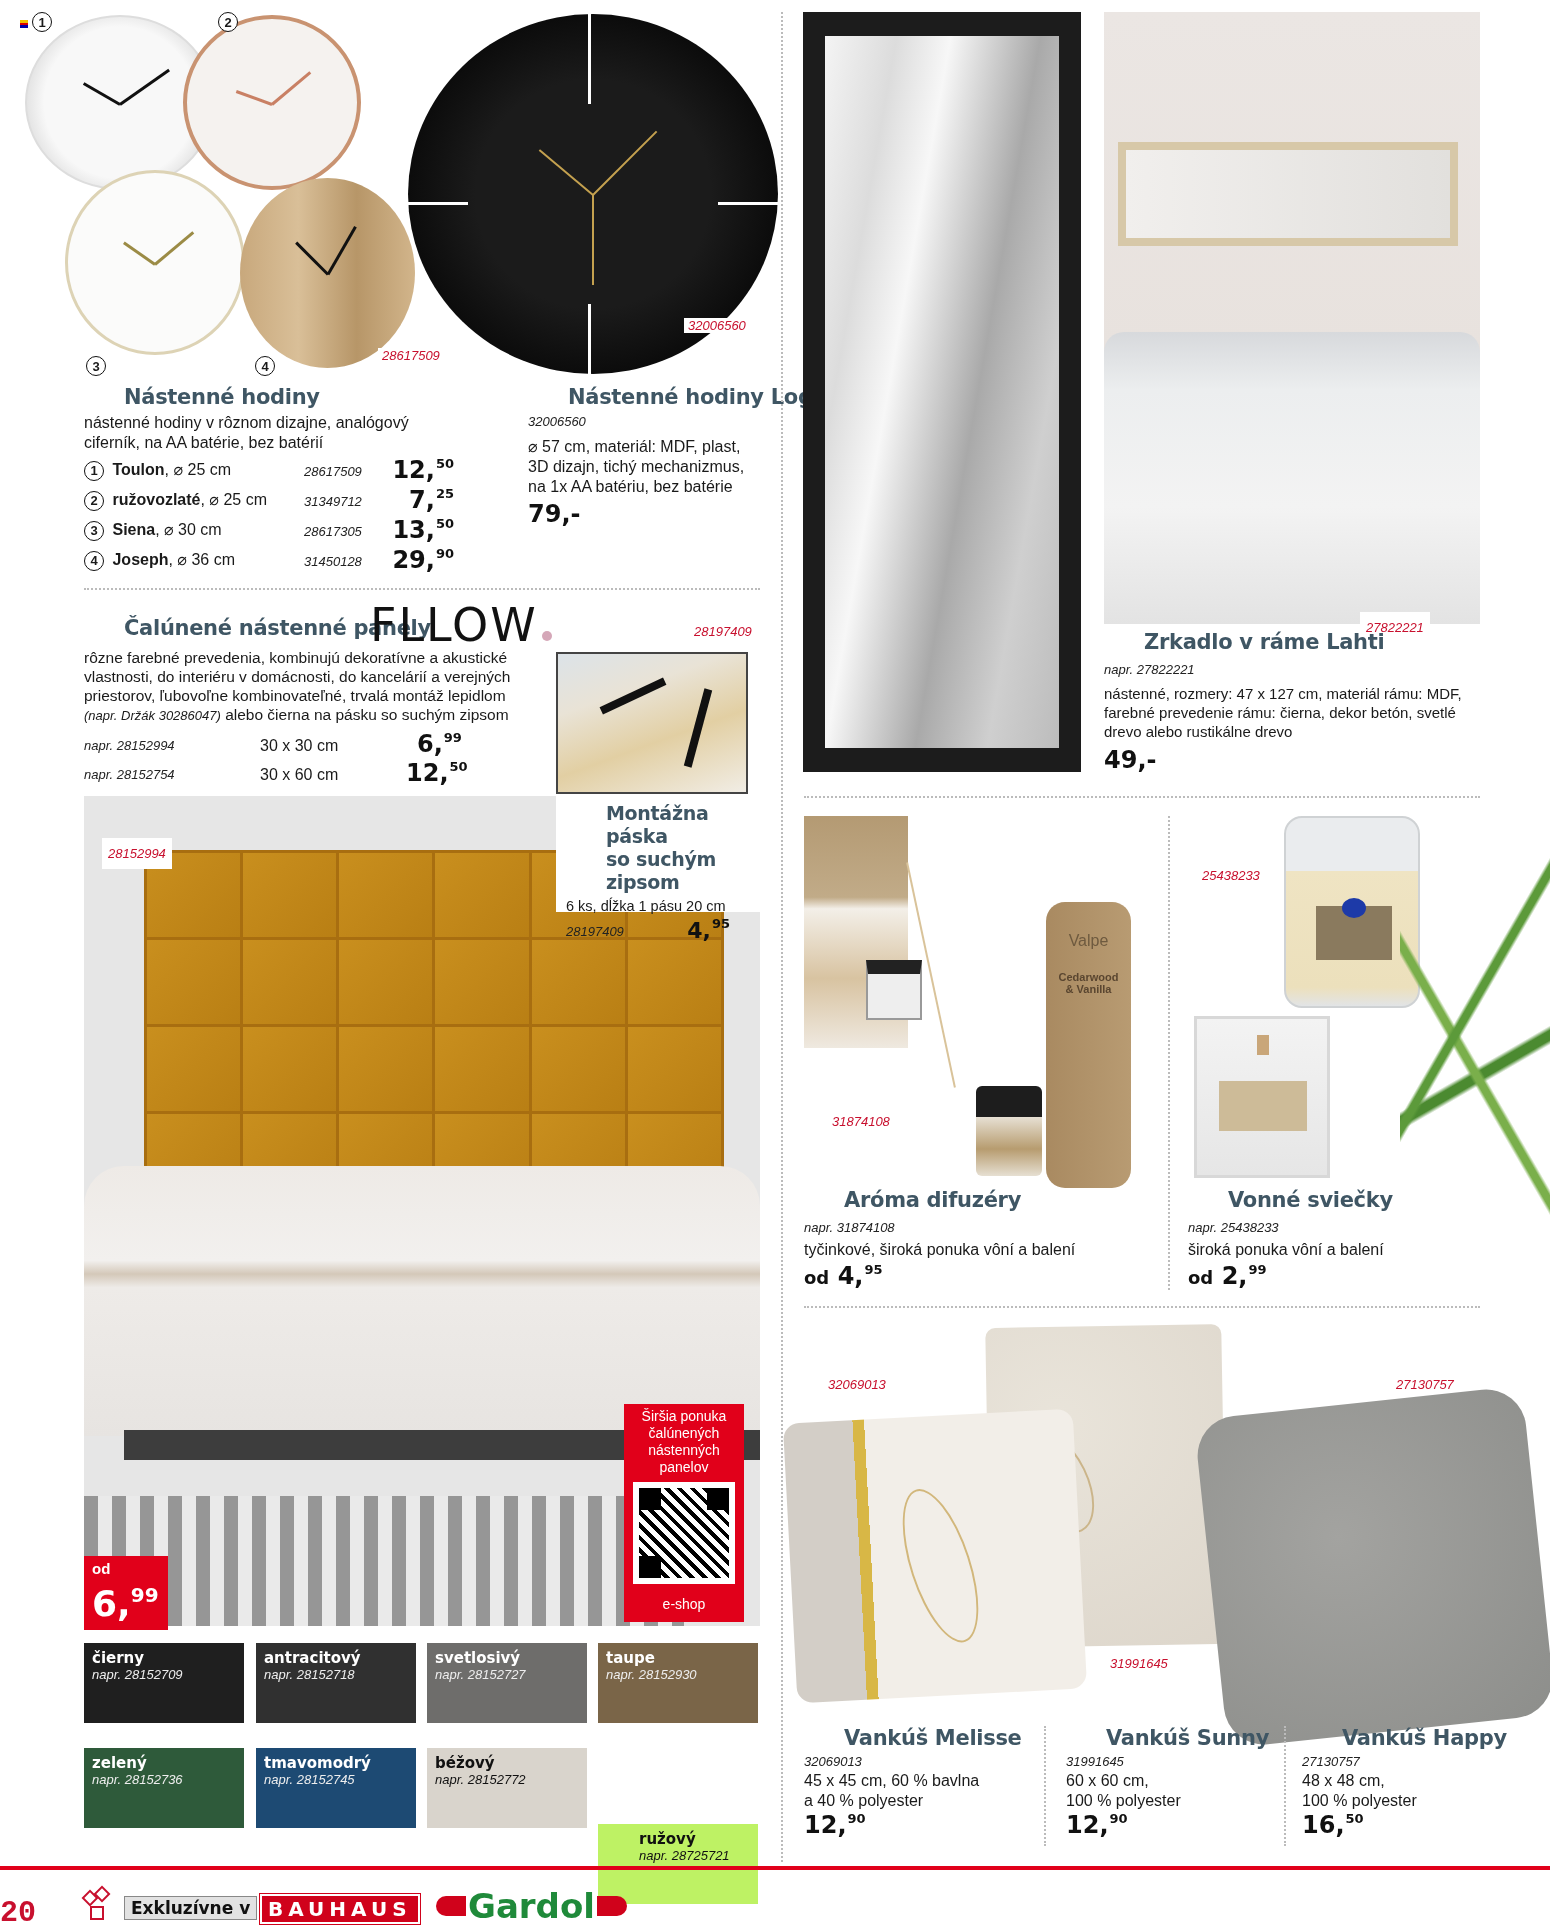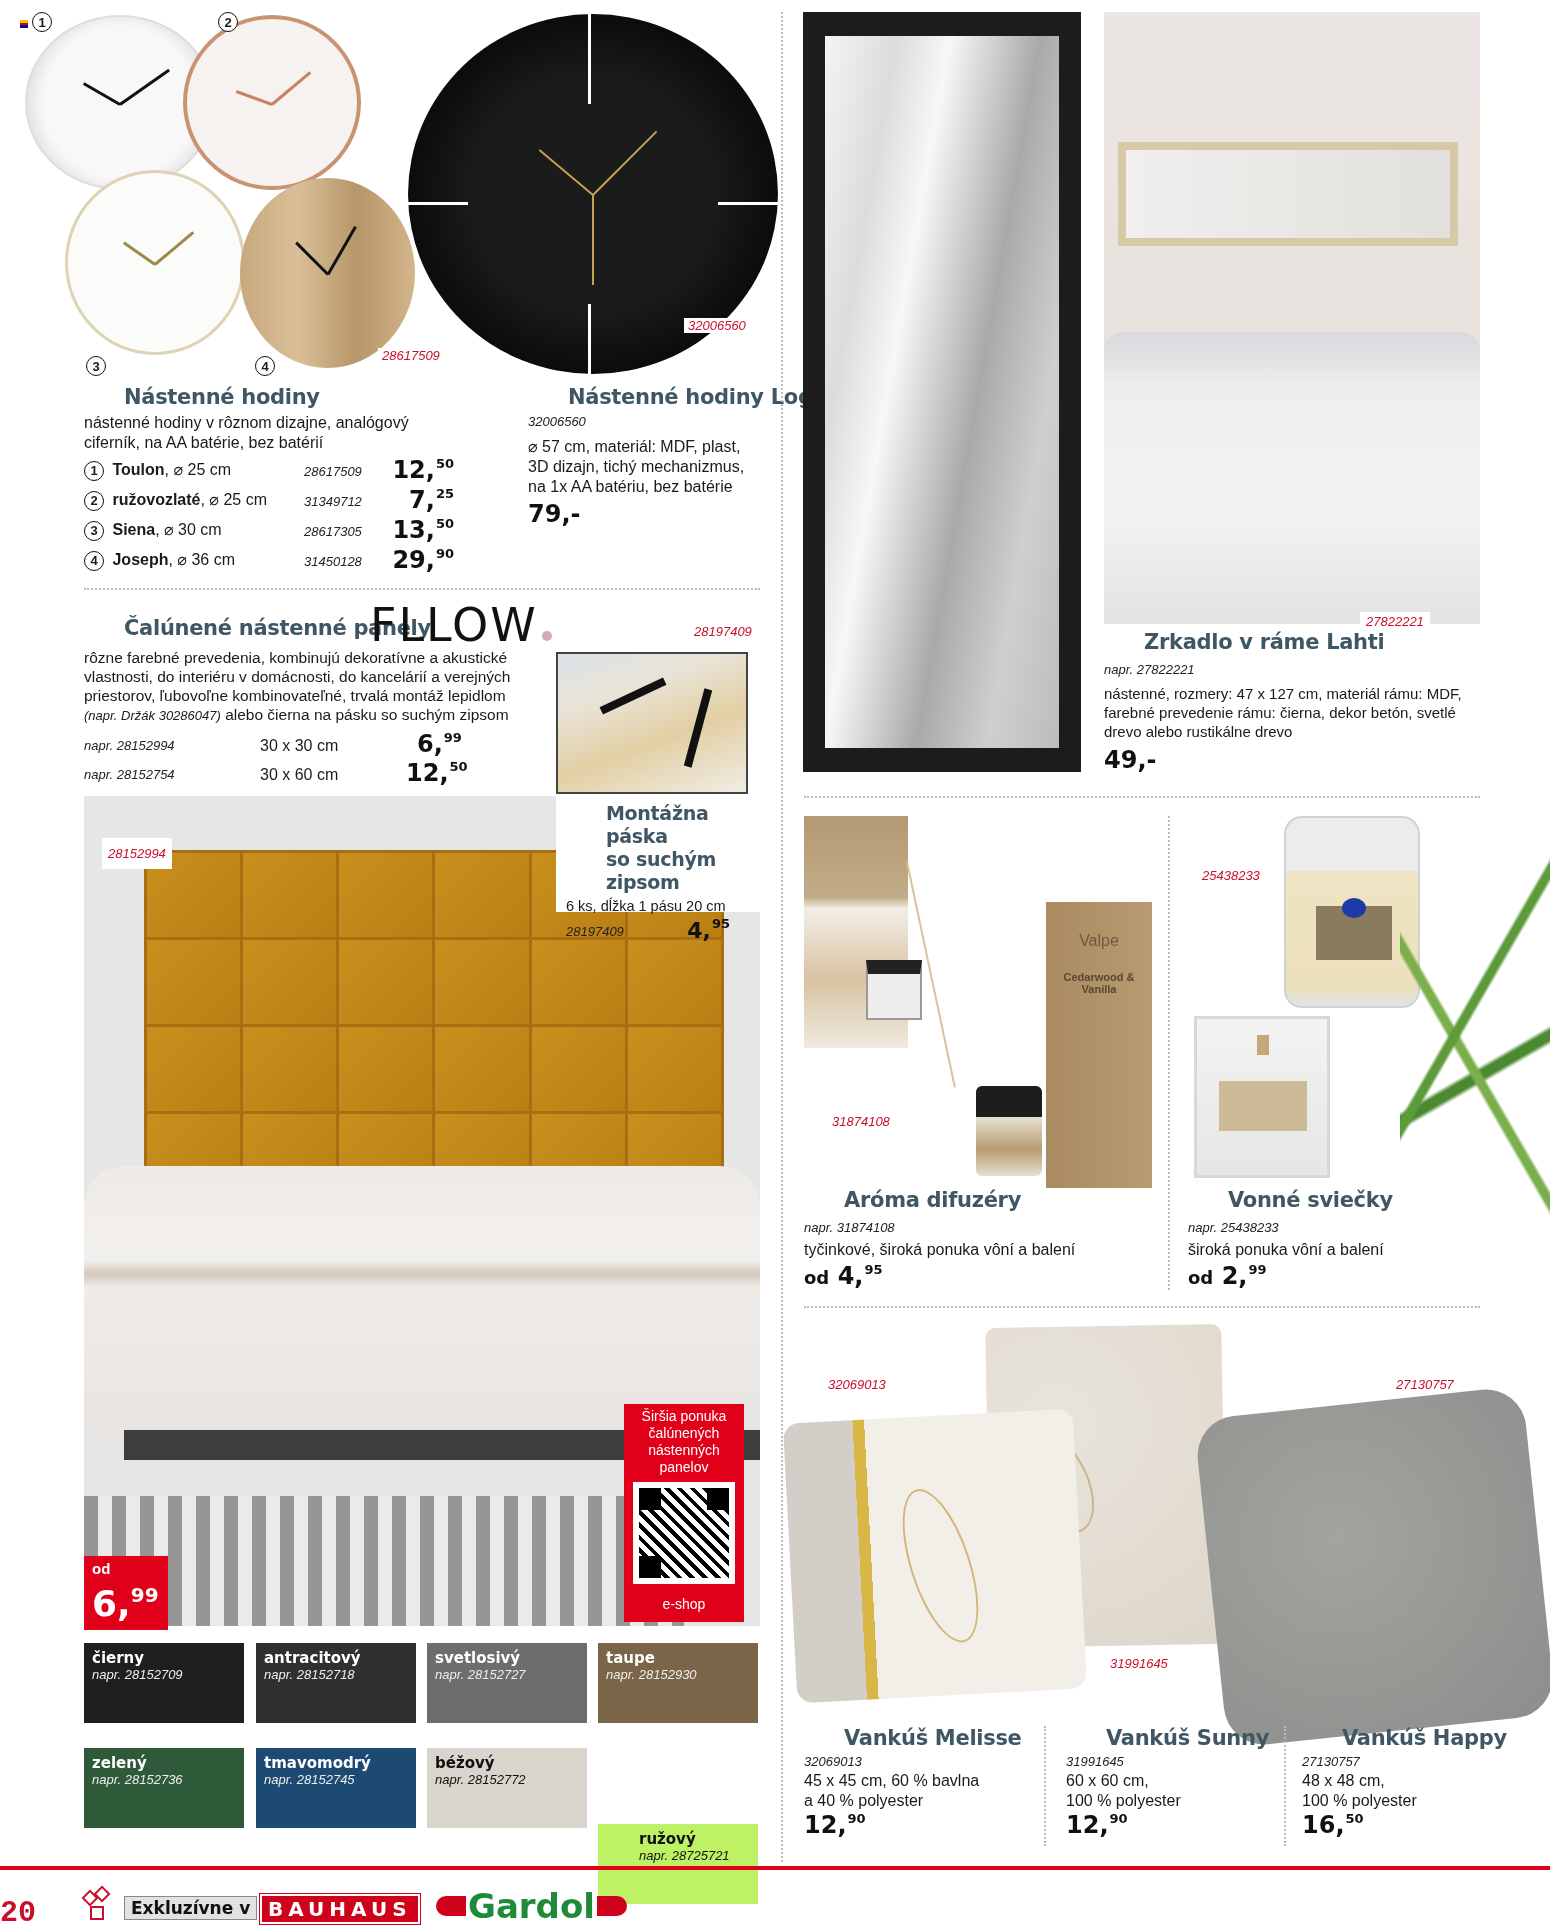--- a/index.html
+++ b/index.html
@@ -256,38 +256,38 @@
     <span class="scode">napr. 28725721</span>
   </div>
 
 <div class="abs mirror-frame" style="left:803px;top:12px;width:278px;height:760px;padding:24px 22px;">
   <div class="mirror-glass" style="width:100%;height:100%;"></div>
 </div>
 <div class="abs room" style="left:1104px;top:12px;width:376px;height:612px;">
   <div class="abs" style="left:14px;top:130px;width:340px;height:104px;border:8px solid #d7c8a8;background:linear-gradient(90deg,#f1efed,#e2e0dd);"></div>
   <div class="abs" style="left:0;top:320px;width:376px;height:292px;background:linear-gradient(180deg,#d7d9dc 0%,#eceeef 20%,#f3f3f3 60%,#e3e3e3 100%);border-radius:20px 20px 0 0;"></div>
 </div>
-<div class="abs red-code" style="left:1360px;top:612px;background:#fff;padding:2px 6px;">27822221</div>
+<div class="abs red-code" style="left:1360px;top:612px;background:#fff;padding:8px 6px;">27822221</div>
 
 <div class="abs title" style="left:1104px;top:630px;">Zrkadlo v ráme Lahti</div>
 <div class="abs code" style="left:1104px;top:662px;">napr. 27822221</div>
 <div class="abs body-text" style="left:1104px;top:684px;font-size:15px;line-height:19px;">
   <div>nástenné, rozmery: 47 x 127 cm, materiál rámu: MDF,</div>
   <div>farebné prevedenie rámu: čierna, dekor betón, svetlé</div>
   <div>drevo alebo rustikálne drevo</div>
 </div>
 <div class="abs price" style="left:1104px;top:746px;">49,-</div>
 
 <div class="abs dotted-h" style="left:804px;top:796px;width:676px;"></div>
 
 <div class="abs" style="left:804px;top:816px;width:104px;height:232px;background:linear-gradient(180deg,#b49a73 0%,#c1ab88 35%,#f3efe8 40%,#d8c3a1 70%,#efe9e0 100%);"></div>
 <div class="abs" style="left:866px;top:960px;width:56px;height:60px;background:#eee;border:2px solid #999;border-top:14px solid #222;"></div>
 <div class="abs" style="left:930px;top:860px;width:2px;height:230px;background:#d9c39a;transform:rotate(-12deg);"></div>
 <div class="abs" style="left:976px;top:1086px;width:66px;height:90px;background:linear-gradient(180deg,#1d1d1d 0 35%,#e6dfd2 35%,#b79c6f 70%,#e6dfd2 100%);border-radius:6px;"></div>
-<div class="abs" style="left:1046px;top:902px;width:106px;height:286px;background:linear-gradient(90deg,#a98a61,#b89b72);padding:30px 10px;text-align:center;">
+<div class="abs" style="left:1046px;top:902px;width:85px;height:286px;background:linear-gradient(90deg,#a98a61,#b89b72);padding:30px 10px;text-align:center;border-radius:19px;">
   <div style="color:#6e5a3f;font-size:16px;">Valpe</div>
   <div style="color:#5a4630;font-size:11px;margin-top:21px;font-weight:bold;">Cedarwood &amp; Vanilla</div>
 </div>
 <div class="abs red-code" style="left:832px;top:1114px;">31874108</div>
 
 <div class="abs title" style="left:804px;top:1188px;">Aróma difuzéry</div>
 <div class="abs code" style="left:804px;top:1220px;">napr. 31874108</div>
 <div class="abs body-text" style="left:804px;top:1240px;">tyčinkové, široká ponuka vôní a balení</div>
 <div class="abs price" style="left:804px;top:1262px;"><span style="font-size:18px;">od</span> <span>4,</span><sup>95</sup></div>
 

